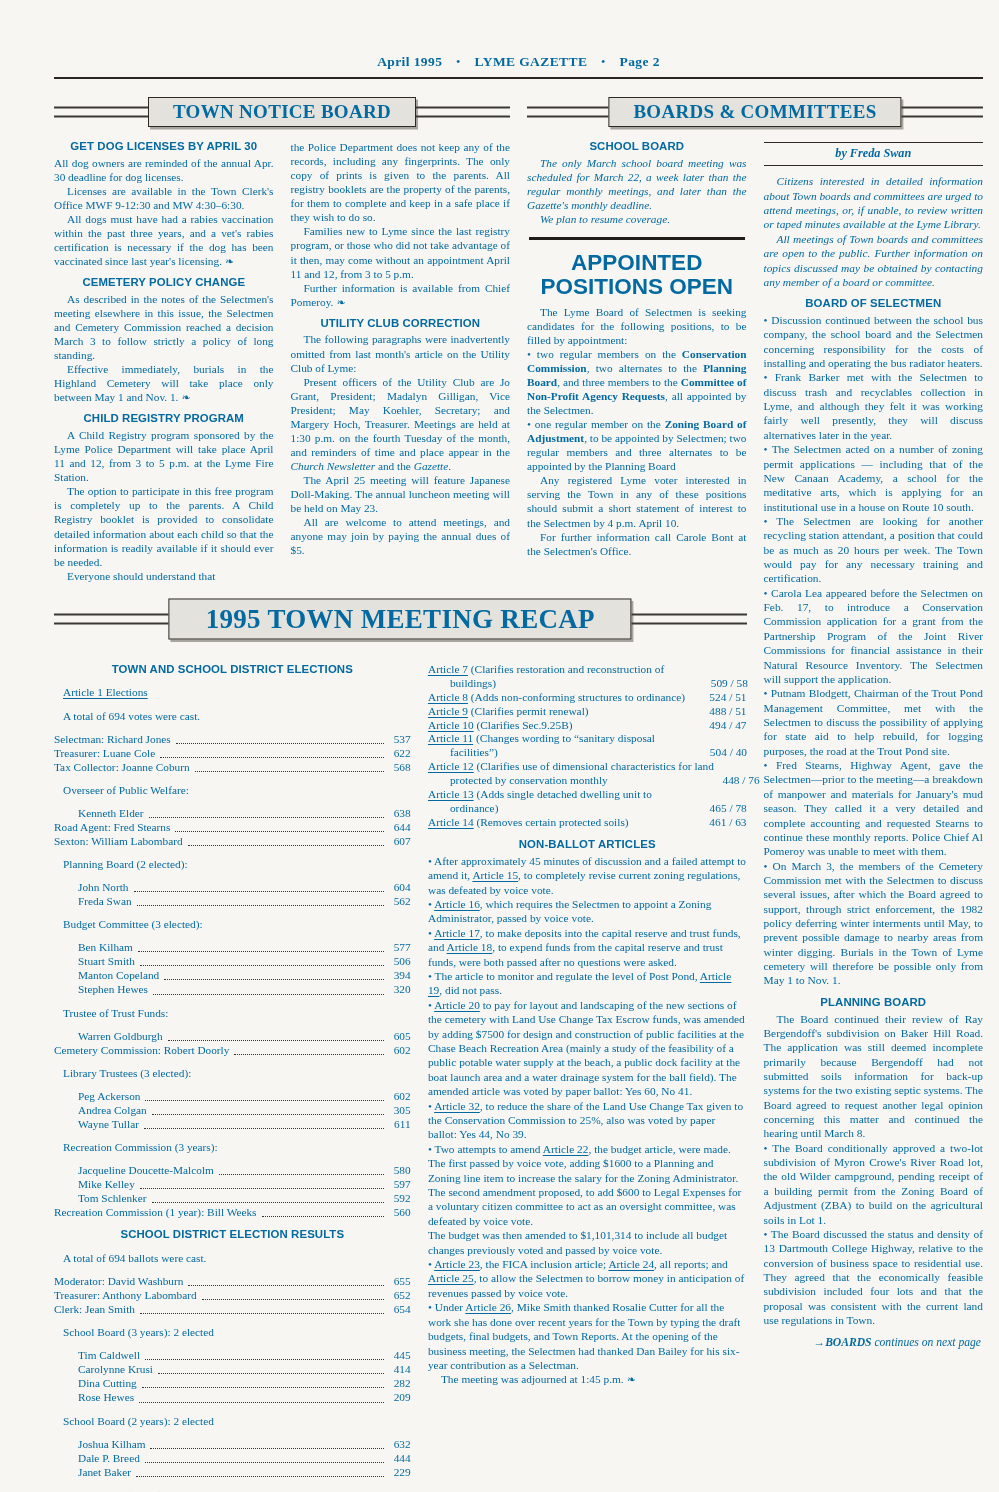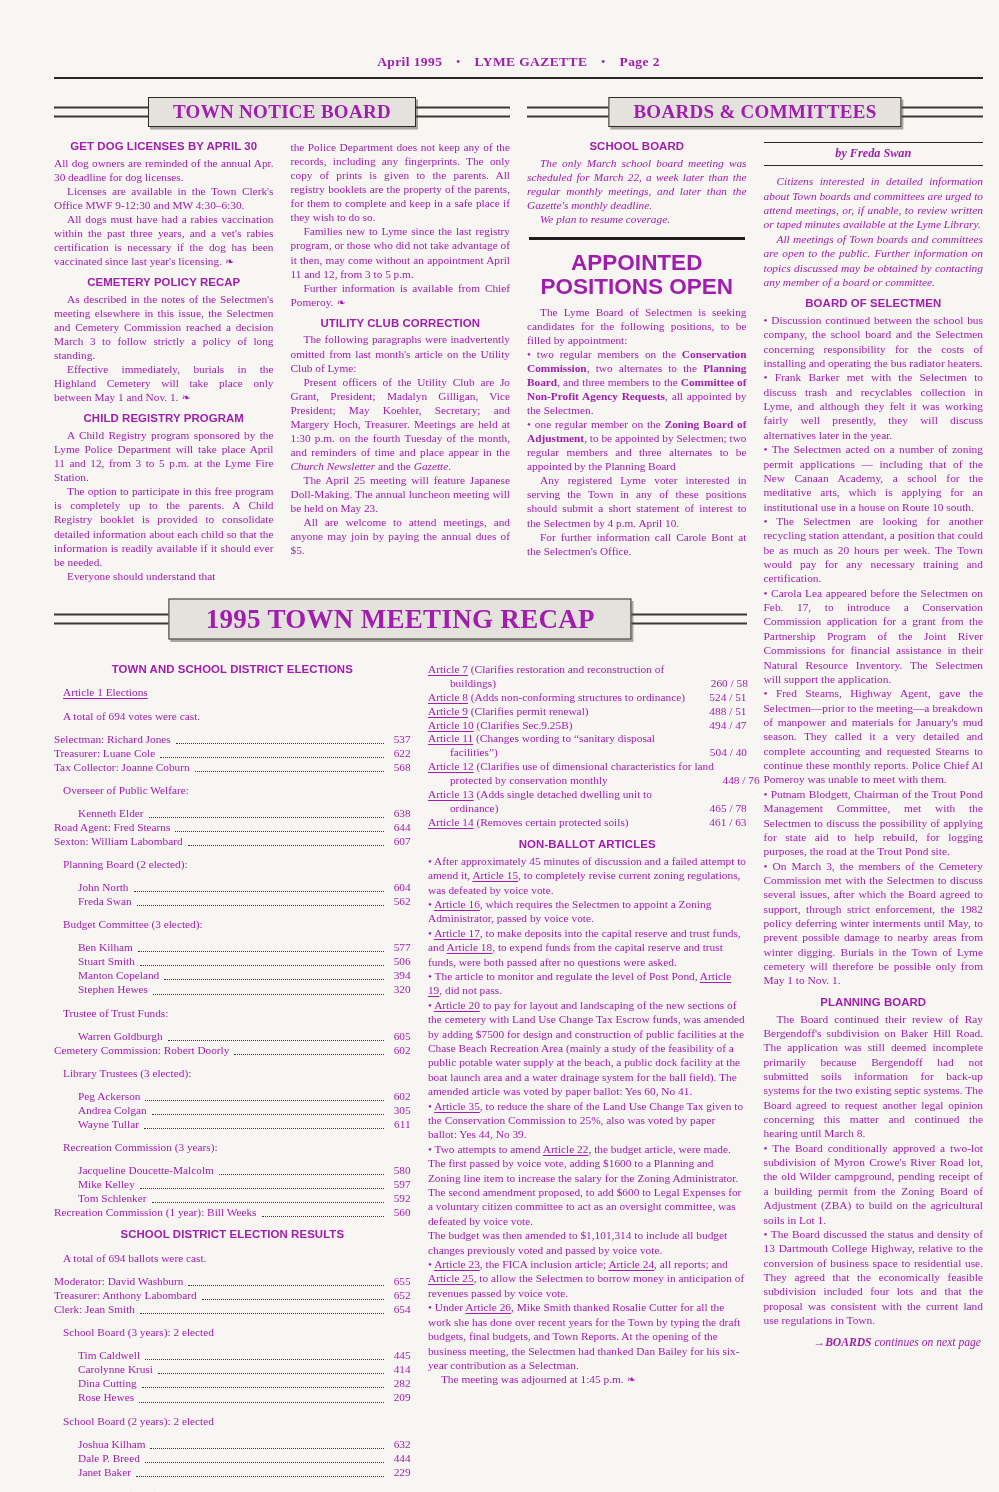--- a/index.html
+++ b/index.html
@@ -1,19 +1,19 @@
 <!DOCTYPE html>
 <html><head>
 <meta charset="utf-8">
 <title>Lyme Gazette — April 1995 — Page 2</title>
 <style>
   html,body{margin:0;padding:0;background:#d8d6d1;}
   .page{
     width:999px;height:1492px;box-sizing:border-box;overflow:hidden;
-    margin:0 auto;background:#f7f6f2;color:#a21caf;
+    margin:0 auto;background:#f7f6f2;color:#0369a1;
     padding:54px 16px 0 54px;position:relative;
     font-family:"Liberation Serif","DejaVu Serif",serif;
   }
   .page-header{text-align:center;font-weight:bold;font-size:13.5px;letter-spacing:.4px;margin-bottom:7px;}
   .hsep{margin:0 14px;font-size:11px;position:relative;top:-1px;}
   .header-rule{border-top:2.5px solid #2a2723;margin-bottom:15px;}
 
   .content{display:grid;grid-template-columns:repeat(4,1fr);column-gap:17px;}
   .area-notice-banner{grid-column:1/3;grid-row:1;}
   .area-boards-banner{grid-column:3/5;grid-row:1;}
@@ -90,21 +90,21 @@
     <div class="banner-wrap area-boards-banner">
       <div class="banner-rule"></div>
       <div class="banner-box">BOARDS &amp; COMMITTEES</div>
     </div>
 
     <section class="col area-nc1">
         <h3 class="sec-head"><span>GET DOG LICENSES BY APRIL 30</span></h3>
         <p class="para ni"><span>All dog owners are reminded of the annual Apr. 30 deadline for dog licenses.</span></p>
         <p class="para"><span>Licenses are available in the Town Clerk's Office  MWF 9-12:30 and MW 4:30–6:30.</span></p>
         <p class="para"><span>All dogs must have had a rabies vaccination within the past three years, and a vet's rabies certification is necessary if the dog has been vaccinated since last year's licensing.</span><span class="leaf"> ❧</span></p>
-        <h3 class="sec-head"><span>CEMETERY POLICY RECAP</span></h3>
+        <h3 class="sec-head"><span>CEMETERY POLICY CHANGE</span></h3>
         <p class="para"><span>As described in the notes of the Selectmen's meeting elsewhere in this issue, the Selectmen and Cemetery Commission reached a decision March 3 to follow strictly a policy of long standing.</span></p>
         <p class="para"><span>Effective immediately, burials in the Highland Cemetery will  take place only between May 1 and Nov. 1.</span><span class="leaf"> ❧</span></p>
         <h3 class="sec-head"><span>CHILD REGISTRY PROGRAM</span></h3>
         <p class="para"><span>A Child Registry program sponsored by the Lyme Police Department will take place April 11 and 12, from 3 to 5 p.m. at the Lyme Fire Station.</span></p>
         <p class="para"><span>The option to participate in this free program is completely up to the parents. A Child Registry booklet is provided to consolidate detailed information about each child so that the information is readily available if it should ever be needed.</span></p>
         <p class="para"><span>Everyone should understand that</span></p>
       </section>
     <section class="col area-nc2">
         <p class="para ni"><span>the Police Department does not keep any of the records, including any fingerprints. The only copy of prints is given to the parents. All registry booklets are the property of the parents, for them to complete and keep in a safe place if they wish to do so.</span></p>
         <p class="para"><span>Families new  to Lyme since the last registry program, or those who did not take advantage of it then, may come without an appointment April 11 and 12, from 3 to 5 p.m.</span></p>
@@ -130,22 +130,22 @@
     <section class="col col-right area-bc2">
         <div class="byline"><span>by Freda Swan</span></div>
         <p class="para italic"><span>Citizens interested in detailed information about Town boards and committees are urged to attend meetings, or, if unable, to review written or taped minutes available at the Lyme Library.</span></p>
         <p class="para italic"><span>All meetings of Town boards and committees are open to the public. Further information on topics discussed may be obtained by contacting any member of a board or committee.</span></p>
         <h3 class="sec-head"><span>BOARD OF SELECTMEN</span></h3>
         <p class="para ni"><span>• Discussion continued between the school bus company, the school board and the Selectmen concerning responsibility for the costs of installing and operating the bus radiator heaters.</span></p>
         <p class="para ni"><span>• Frank Barker met with the Selectmen to discuss trash and recyclables collection in Lyme, and although they felt it was working fairly well presently, they will discuss alternatives later in the year.</span></p>
         <p class="para ni"><span>• The Selectmen acted on a number of zoning permit applications — including that of the New Canaan Academy, a school for the meditative arts, which is applying for an institutional use in a house on Route 10 south.</span></p>
         <p class="para ni"><span>• The Selectmen are looking for another recycling station attendant, a position that could be as much as 20 hours per week. The Town would pay for any necessary training and certification.</span></p>
         <p class="para ni"><span>• Carola Lea appeared before the Selectmen on Feb. 17, to introduce a Conservation Commission application for a grant from the Partnership Program of the Joint River Commissions for financial assistance in their Natural Resource Inventory. The Selectmen will support the application.</span></p>
+        <p class="para ni"><span>• Putnam Blodgett, Chairman of the Trout Pond Management Committee, met with the Selectmen to discuss the possibility of applying for state aid to help rebuild, for logging purposes, the road at the Trout Pond site.</span></p>
         <p class="para ni"><span>• Fred Stearns, Highway Agent, gave the Selectmen—prior to the meeting—a breakdown of manpower and materials for January's mud season. They called it a very detailed and complete accounting and requested Stearns to continue these monthly reports. Police Chief Al Pomeroy was unable to meet with them.</span></p>
-        <p class="para ni"><span>• Putnam Blodgett, Chairman of the Trout Pond Management Committee, met with the Selectmen to discuss the possibility of applying for state aid to help rebuild, for logging purposes, the road at the Trout Pond site.</span></p>
         <p class="para ni"><span>• On March 3, the members of the Cemetery Commission met with the Selectmen to discuss several issues, after which the Board agreed to support, through strict enforcement, the 1982 policy deferring winter interments until May, to prevent possible damage to nearby areas from winter digging. Burials in the Town of Lyme cemetery will therefore be possible only from May 1 to Nov. 1.</span></p>
         <h3 class="sec-head"><span>PLANNING BOARD</span></h3>
         <p class="para"><span>The Board continued their review of Ray Bergendoff's subdivision on Baker Hill Road. The application was still deemed incomplete primarily because Bergendoff had not submitted soils information for back-up systems for the two existing septic systems. The Board agreed to request another legal opinion concerning this matter and continued the hearing until March 8.</span></p>
         <p class="para ni"><span>• The Board conditionally approved a two-lot subdivision of Myron Crowe's River Road lot, the old Wilder campground, pending receipt of a building permit from the Zoning Board of Adjustment (ZBA) to build on the agricultural soils in Lot 1.</span></p>
         <p class="para ni"><span>• The Board discussed the status and density of 13 Dartmouth College Highway, relative to the conversion of business space to residential use. They agreed that the economically feasible subdivision included four lots and that the proposal was consistent with the current land use regulations in Town.</span></p>
         <div class="continues"><span>→</span><span class="s-b s-i">BOARDS</span><span class="s-i"> continues on next page</span></div>
       </section>
 
     <div class="banner-wrap area-recap-banner">
       <div class="banner-rule"></div>
@@ -357,21 +357,21 @@
           <div class="art-row">
             <span class="art-text"><span class="s-u">Article 6</span><span> (Concerns land subject to multiple reductions) </span></span>
             <span class="lead-dots"></span>
             <span class="lead-val">466 / 85</span>
           </div>
         </section>
       <section class="col recap-b">
           <div class="art-row">
             <span class="art-text"><span class="s-u">Article 7</span><span> (Clarifies restoration and reconstruction of buildings)</span></span>
             <span class="art-sp"></span>
-            <span class="lead-val">260 / 58</span>
+            <span class="lead-val">509 / 58</span>
           </div>
           <div class="art-row">
             <span class="art-text"><span class="s-u">Article 8</span><span> (Adds non-conforming structures to ordinance)</span></span>
             <span class="art-sp"></span>
             <span class="lead-val">524 / 51</span>
           </div>
           <div class="art-row">
             <span class="art-text"><span class="s-u">Article 9</span><span> (Clarifies permit renewal)</span></span>
             <span class="art-sp"></span>
             <span class="lead-val">488 / 51</span>
@@ -400,21 +400,21 @@
             <span class="art-text"><span class="s-u">Article 14</span><span> (Removes certain protected soils)</span></span>
             <span class="art-sp"></span>
             <span class="lead-val">461 / 63</span>
           </div>
           <h3 class="sec-head"><span>NON-BALLOT ARTICLES</span></h3>
           <p class="para ni left"><span>• After approximately 45 minutes of discussion and a failed attempt to amend it, </span><span class="s-u">Article 15</span><span>, to completely revise current zoning regulations, was defeated by voice vote.</span></p>
           <p class="para ni left"><span>• </span><span class="s-u">Article 16</span><span>, which requires the Selectmen to appoint a Zoning Administrator, passed by voice vote.</span></p>
           <p class="para ni left"><span>• </span><span class="s-u">Article 17</span><span>, to make deposits into the capital reserve and trust funds, and </span><span class="s-u">Article 18</span><span>, to expend funds from the capital reserve and trust funds, were both passed after no questions were asked.</span></p>
           <p class="para ni left"><span>• The article to monitor and regulate the level of Post Pond, </span><span class="s-u">Article 19</span><span>, did not pass.</span></p>
           <p class="para ni left"><span>• </span><span class="s-u">Article 20</span><span> to pay for layout and landscaping of the new sections of the cemetery with Land Use Change Tax Escrow funds, was amended by adding $7500 for design and construction of public facilities at the Chase Beach Recreation Area (mainly a study of the feasibility of a public potable water supply at the beach, a public dock facility at the boat launch area and a water drainage system for the ball field). The amended article was voted by paper ballot: Yes 60, No 41.</span></p>
-          <p class="para ni left"><span>• </span><span class="s-u">Article 35</span><span>, to reduce the share of the Land Use Change Tax given to the Conservation Commission to 25%, also was voted by paper ballot: Yes 44, No 39.</span></p>
+          <p class="para ni left"><span>• </span><span class="s-u">Article 32</span><span>, to reduce the share of the Land Use Change Tax given to the Conservation Commission to 25%, also was voted by paper ballot: Yes 44, No 39.</span></p>
           <p class="para ni left"><span>• Two attempts to amend </span><span class="s-u">Article 22</span><span>, the budget article, were made. The first passed by voice vote, adding $1600 to a Planning and Zoning line item to increase the salary for the Zoning Administrator. The second amendment proposed, to add $600 to Legal Expenses for a voluntary citizen committee to act as an oversight committee, was defeated by voice vote.</span></p>
           <p class="para ni left"><span>The budget was then amended to $1,101,314 to include all budget changes previously voted and passed by voice vote.</span></p>
           <p class="para ni left"><span>• </span><span class="s-u">Article 23</span><span>, the FICA inclusion article; </span><span class="s-u">Article 24</span><span>, all reports; and </span><span class="s-u">Article 25</span><span>, to allow the Selectmen to borrow money in anticipation of revenues passed by voice vote.</span></p>
           <p class="para ni left"><span>• Under </span><span class="s-u">Article 26</span><span>, Mike Smith thanked Rosalie Cutter for all the work she has done over recent years for the Town by typing the draft budgets, final budgets, and Town Reports. At the opening of the business meeting, the Selectmen had thanked Dan Bailey for his six- year contribution as a Selectman.</span></p>
           <p class="para left"><span>The meeting was adjourned at 1:45 p.m.</span><span class="leaf"> ❧</span></p>
         </section>
     </div>
 
   </div>
 </div>

